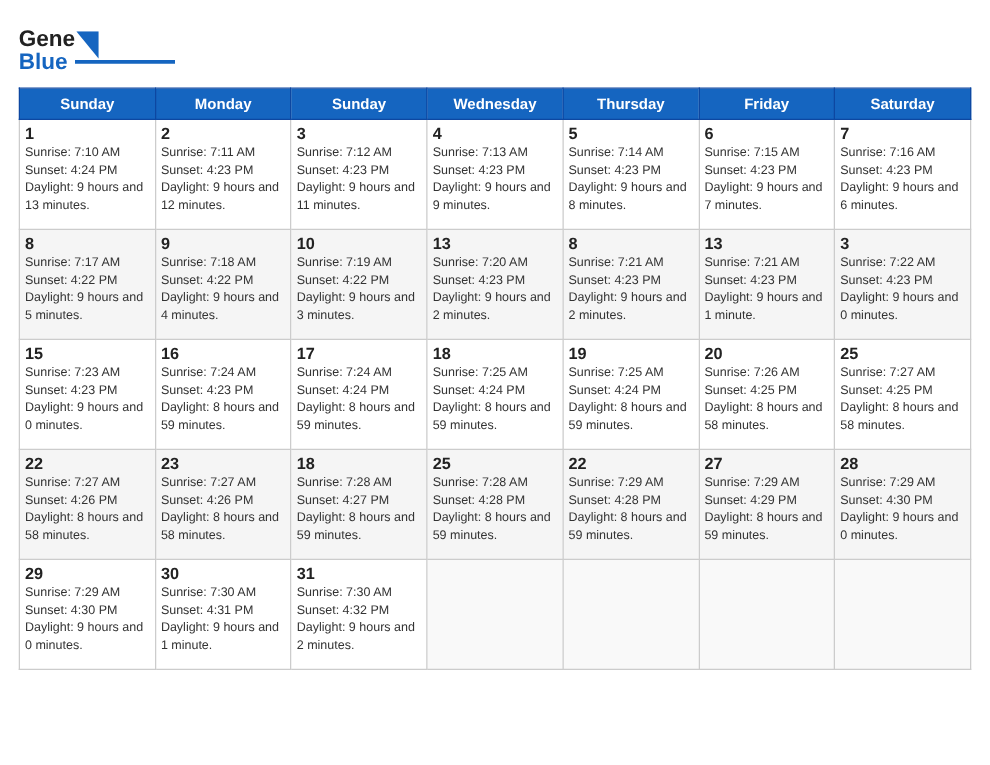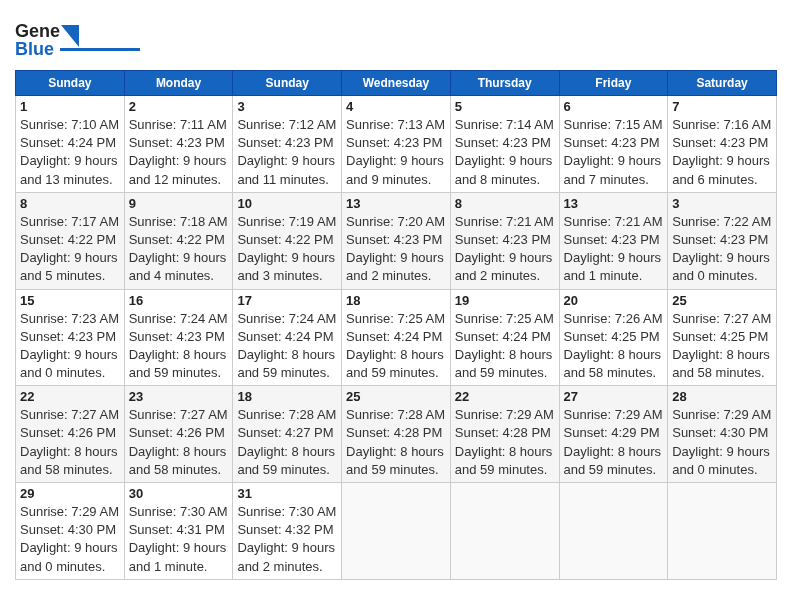--- a/index.html
+++ b/index.html
@@ -62,21 +62,21 @@
       background: #f5f5f5;
     }
     .day-num {
       font-size: 13px;
       font-weight: bold;
       color: #222;
       display: block;
       margin-bottom: 2px;
     }
     .day-info {
-      font-size: 13px;
+      font-size: 10px;
       line-height: 1.4;
       color: #333;
     }
     .empty-cell {
       background: #f9f9f9 !important;
     }
     
     .logo-container {
       display: flex;
       align-items: center;

